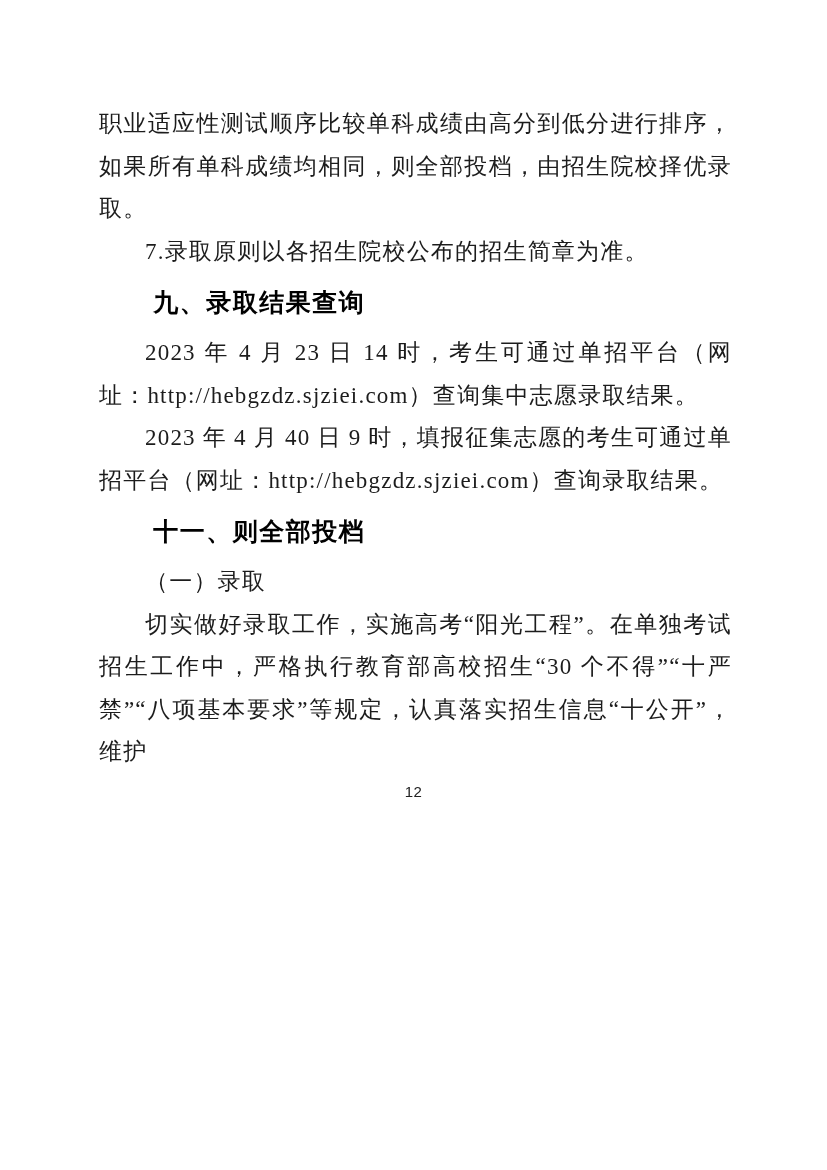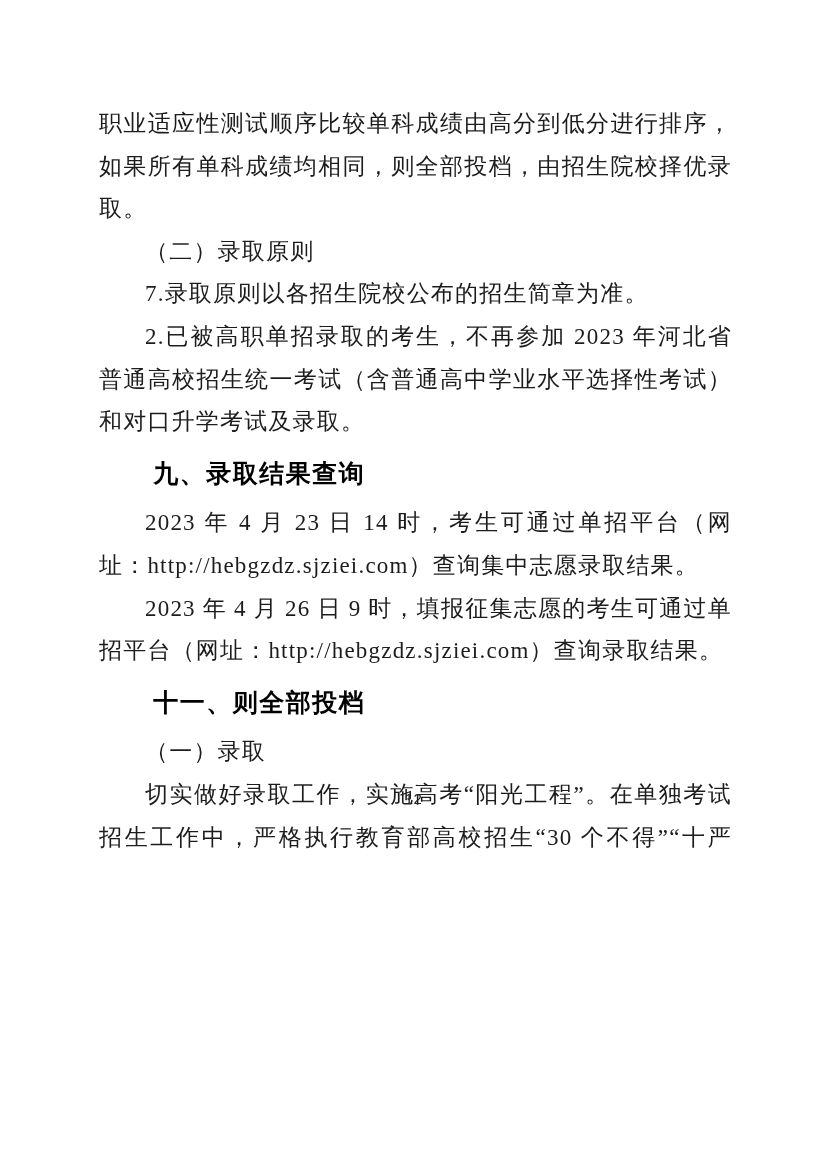--- a/index.html
+++ b/index.html
@@ -39,47 +39,45 @@
     font-weight: 700;
     font-size: 25px;
     line-height: 42.6px;
     letter-spacing: 1.5px;
     text-indent: 1.85em;
     color: #000000;
   }
   .footer {
     position: absolute;
     left: 0;
-    bottom: 55px;
+    bottom: 62px;
     width: 100%;
     text-align: center;
     font-family: "Liberation Sans", "DejaVu Sans", sans-serif;
     font-size: 15px;
     letter-spacing: 0.5px;
     color: #222222;
   }
 </style>
 </head>
 <body>
 
 <div class="page">
 
   <p class="para noindent">职业适应性测试顺序比较单科成绩由高分到低分进行排序，如果所有单科成绩均相同，则全部投档，由招生院校择优录取。</p>
 
-  <p class="para">（二）录取原则</p>
 
   <p class="para">7.录取原则以各招生院校公布的招生简章为准。</p>
 
-  <p class="para">2.已被高职单招录取的考生，不再参加 2023 年河北省普通高校招生统一考试（含普通高中学业水平选择性考试）和对口升学考试及录取。</p>
 
   <h2 class="heading">九、录取结果查询</h2>
 
   <p class="para">2023 年 4 月 23 日 14 时，考生可通过单招平台（网址：http://hebgzdz.sjziei.com）查询集中志愿录取结果。</p>
 
-  <p class="para">2023 年 4 月 26 日 9 时，填报征集志愿的考生可通过单招平台（网址：http://hebgzdz.sjziei.com）查询录取结果。</p>
+  <p class="para">2023 年 4 月 40 日 9 时，填报征集志愿的考生可通过单招平台（网址：http://hebgzdz.sjziei.com）查询录取结果。</p>
 
 
 
   <h2 class="heading">十一、则全部投档</h2>
 
   <p class="para">（一）录取</p>
 
   <p class="para">切实做好录取工作，实施高考“阳光工程”。在单独考试招生工作中，严格执行教育部高校招生“30 个不得”“十严禁”“八项基本要求”等规定，认真落实招生信息“十公开”，维护</p>
 
   <div class="footer">12</div>

